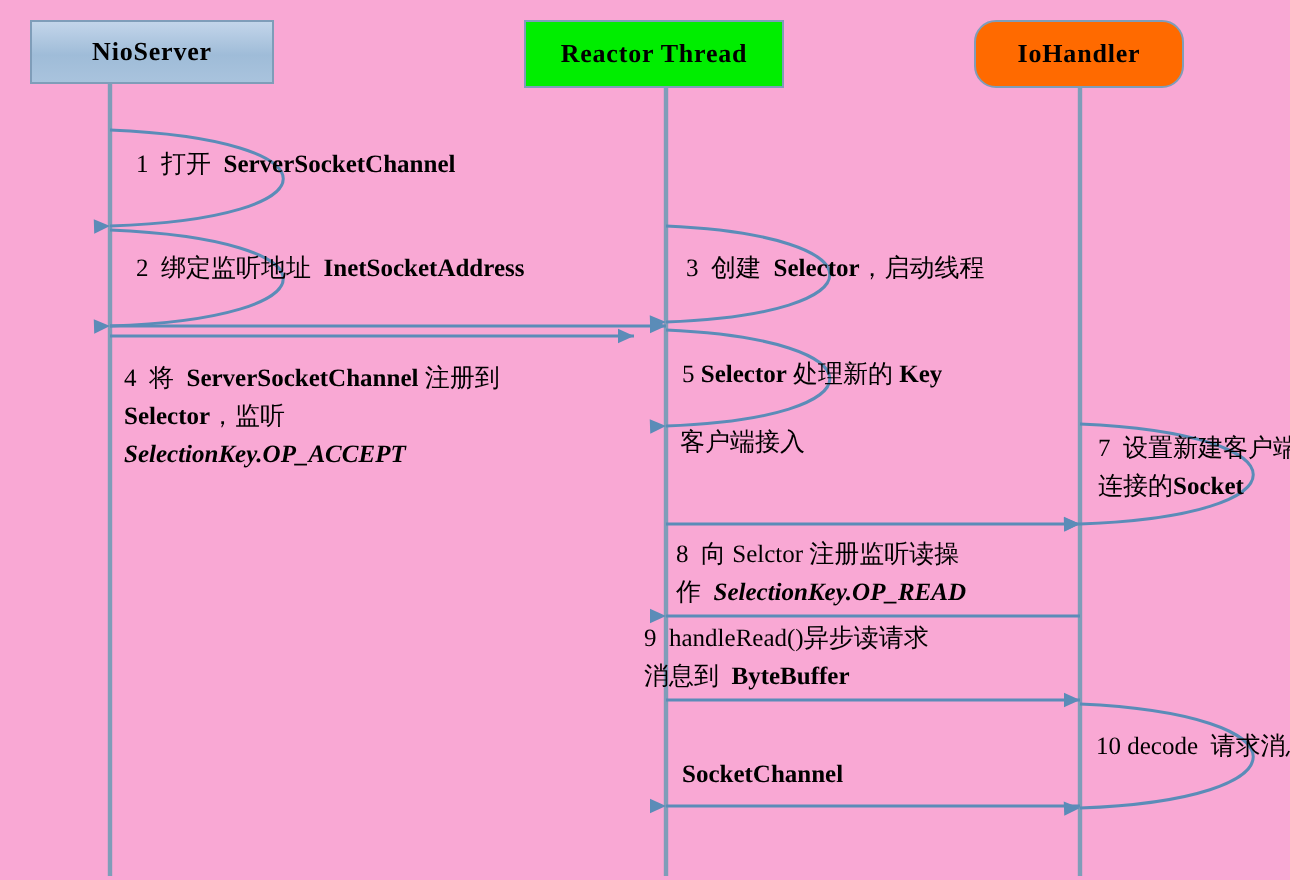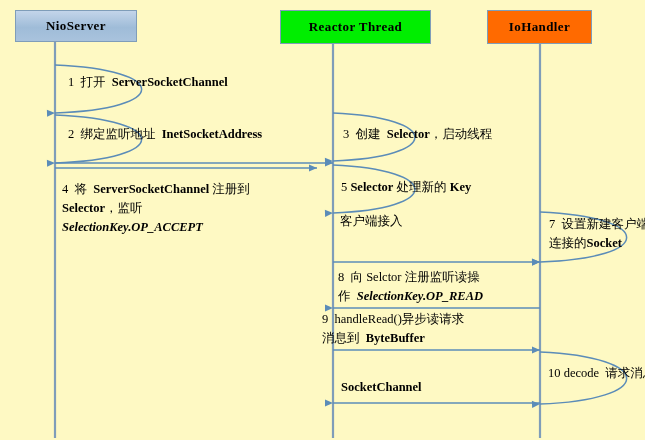--- a/index.html
+++ b/index.html
@@ -4,21 +4,21 @@
 <style>
   html, body {
     margin: 0;
     padding: 0;
     background: #ffffff;
   }
   #canvas {
     position: relative;
     width: 645px;
     height: 440px;
-    background: #fef9c3;
+    background: #f9a8d4;
     overflow: hidden;
     font-family: "Liberation Serif", "DejaVu Serif", serif;
   }
   #svg-layer {
     position: absolute;
     left: 0;
     top: 0;
     width: 645px;
     height: 440px;
   }
@@ -36,20 +36,21 @@
     font-family: "Liberation Serif", "DejaVu Serif", serif;
   }
   .box-nioserver {
     background: linear-gradient(to bottom, #c3d5ea 0%, #9fbcd8 55%, #a9c3dd 100%);
   }
   .box-reactor {
     background: #00ee00;
   }
   .box-iohandler {
     background: #ff6a00;
+    border-radius: 11px;
   }
   .msg {
     position: absolute;
     color: #000000;
     font-size: 12.5px;
     line-height: 19px;
     white-space: pre;
     font-family: "Liberation Serif", "DejaVu Serif", serif;
   }
   .msg .b { font-weight: bold; }
@@ -103,21 +104,21 @@
       <g>
         <line x1="540" y1="403" x2="333" y2="403" stroke="#5b8cb8" stroke-width="1.5" marker-end="url(#ah-left)"></line>
       </g>
       <line x1="55" y1="163" x2="333" y2="163" stroke="#5b8cb8" stroke-width="1.5" marker-end="url(#ah-right)"></line>
       <line x1="540" y1="308" x2="333" y2="308" stroke="#5b8cb8" stroke-width="1.5" marker-end="url(#ah-left)"></line>
     </svg>
   <div id="boxes">
       <div class="lifeline-box box-nioserver" style="left: 15px; top: 10px; width: 122px; height: 32px;">
         <span>NioServer</span>
       </div>
-      <div class="lifeline-box box-reactor" style="left: 262px; top: 10px; width: 151px; height: 34px; margin-left: 18px;">
+      <div class="lifeline-box box-reactor" style="left: 262px; top: 10px; width: 130px; height: 34px;">
         <span>Reactor Thread</span>
       </div>
       <div class="lifeline-box box-iohandler" style="left: 487px; top: 10px; width: 105px; height: 34px;">
         <span>IoHandler</span>
       </div>
     </div>
   <div id="labels">
       <div class="msg" style="left: 68px; top: 73px;"><div><span class="n">1  打开  </span><span class="b">ServerSocketChannel</span></div></div>
       <div class="msg" style="left: 68px; top: 125px;"><div><span class="n">2  绑定监听地址  </span><span class="b">InetSocketAddress</span></div></div>
       <div class="msg" style="left: 343px; top: 125px;"><div><span class="n">3  创建  </span><span class="b">Selector</span><span class="n">，启动线程</span></div></div>

